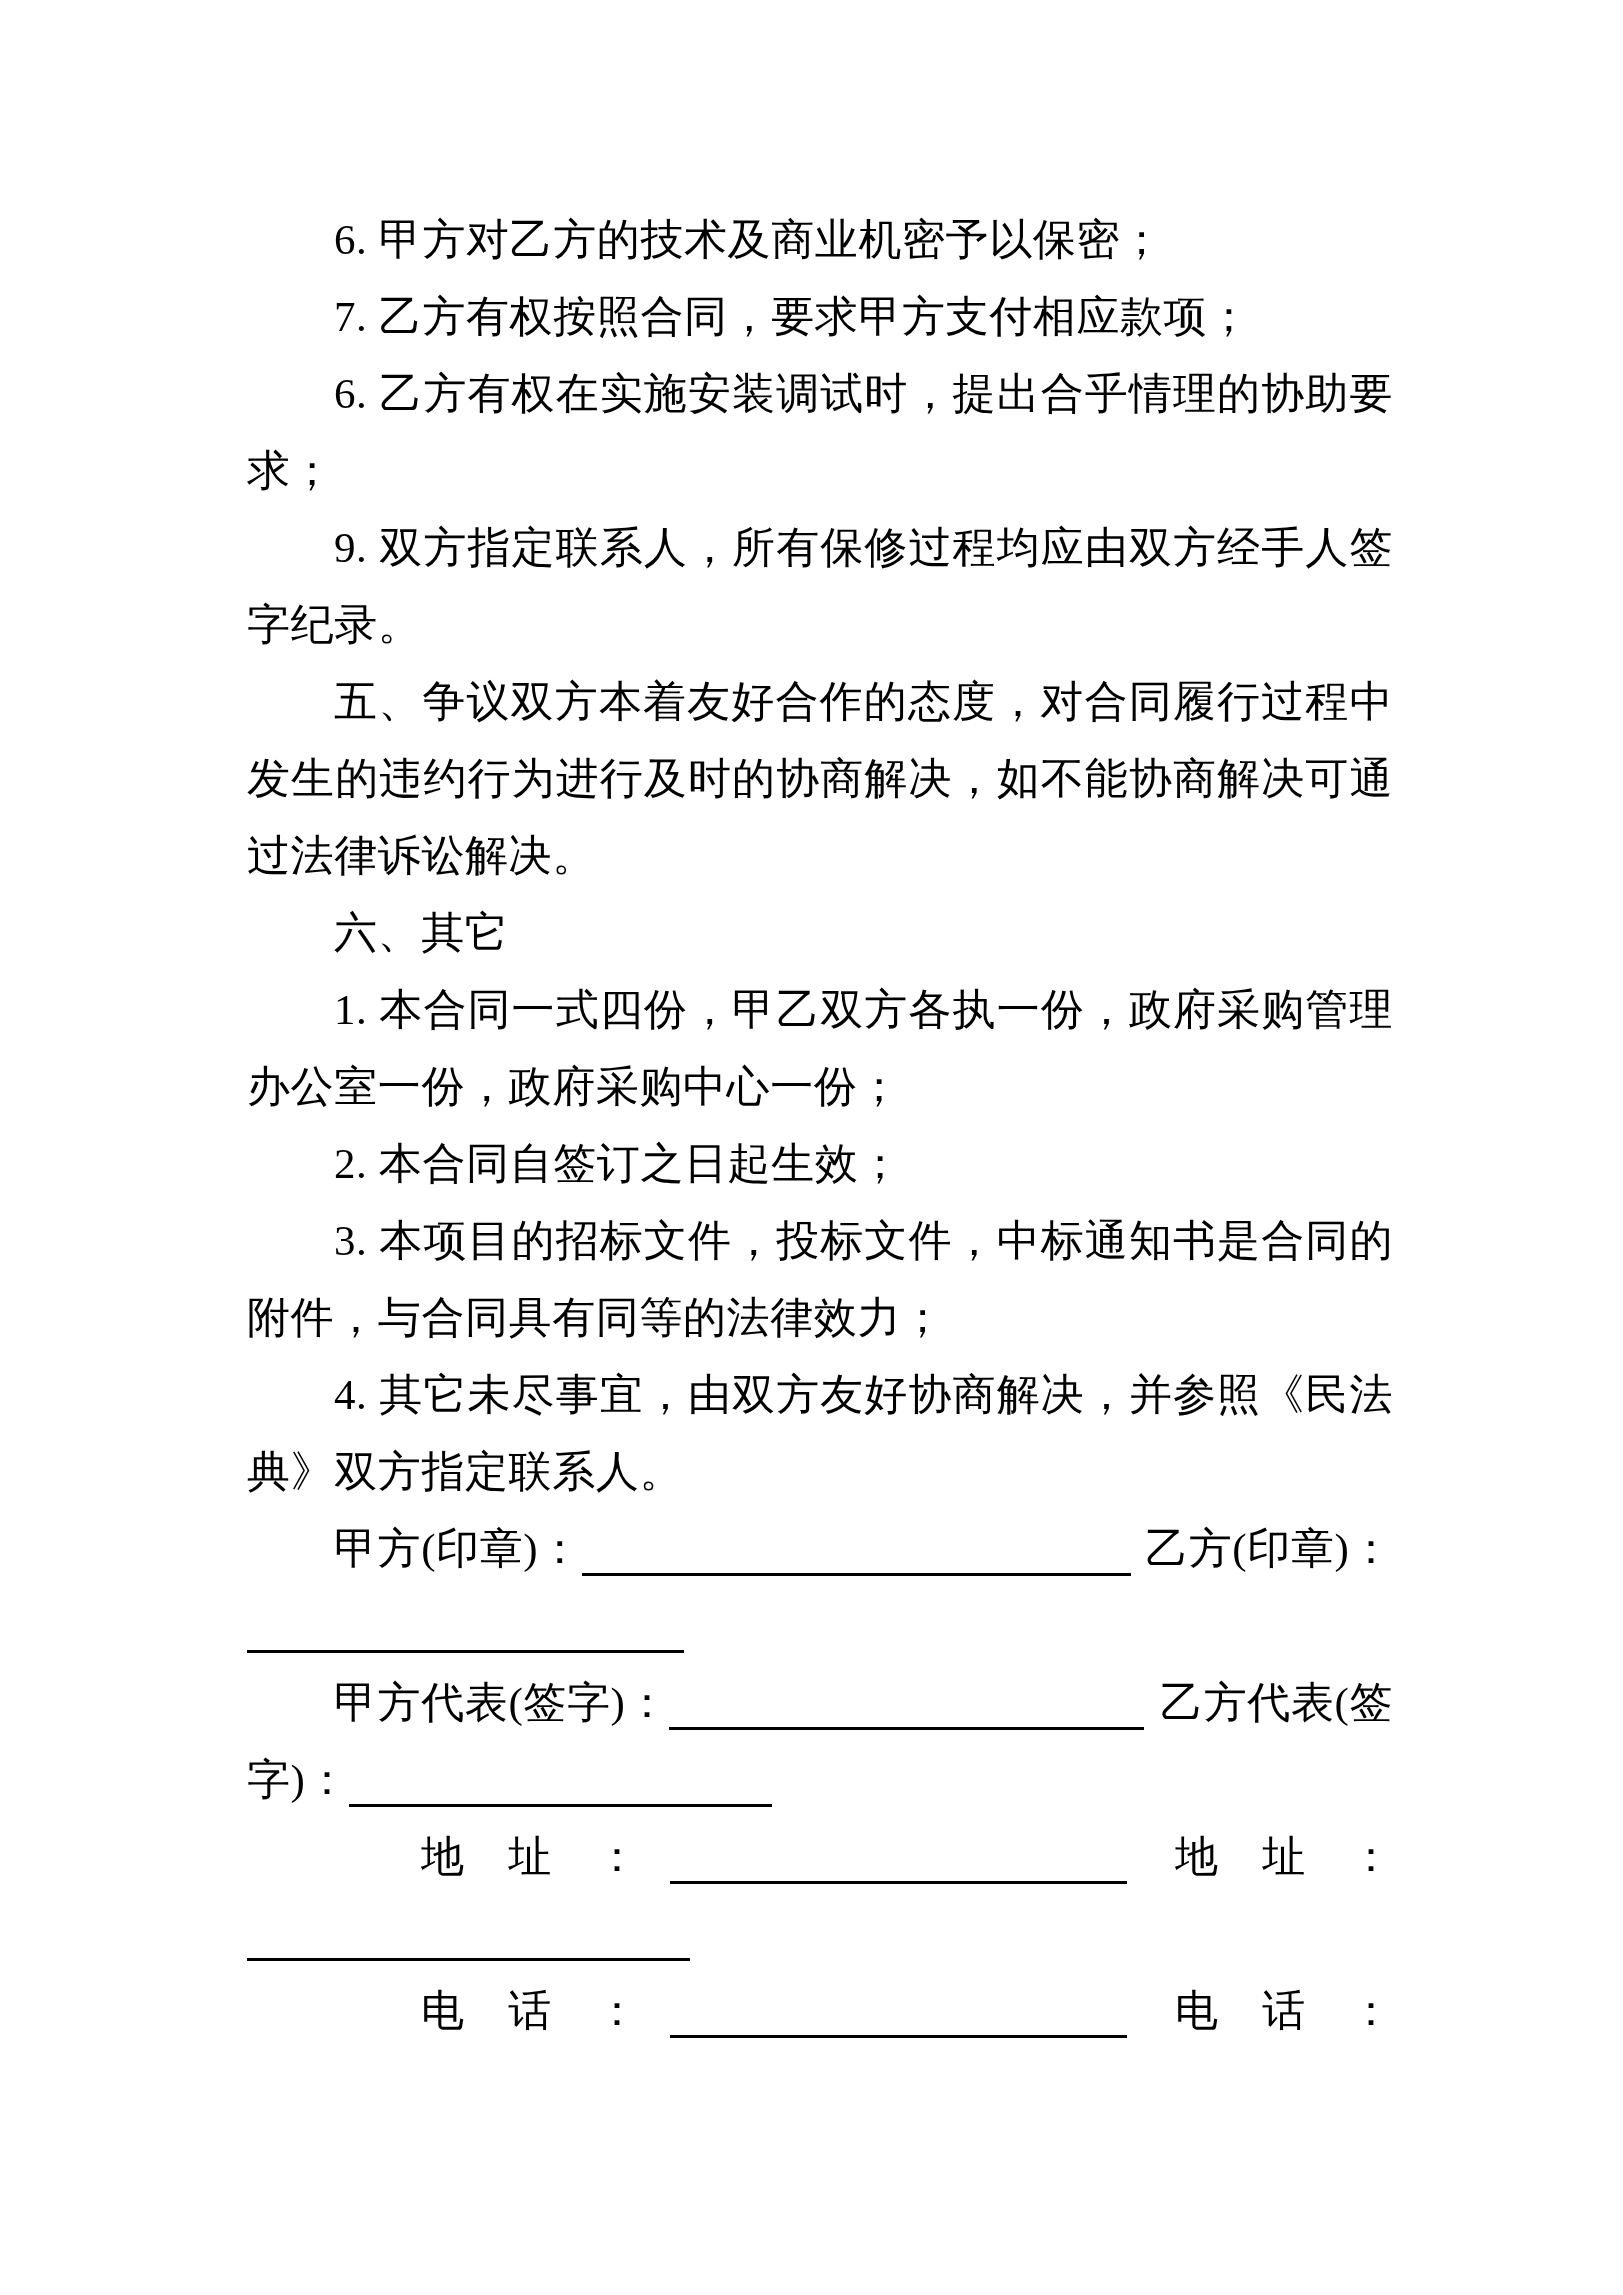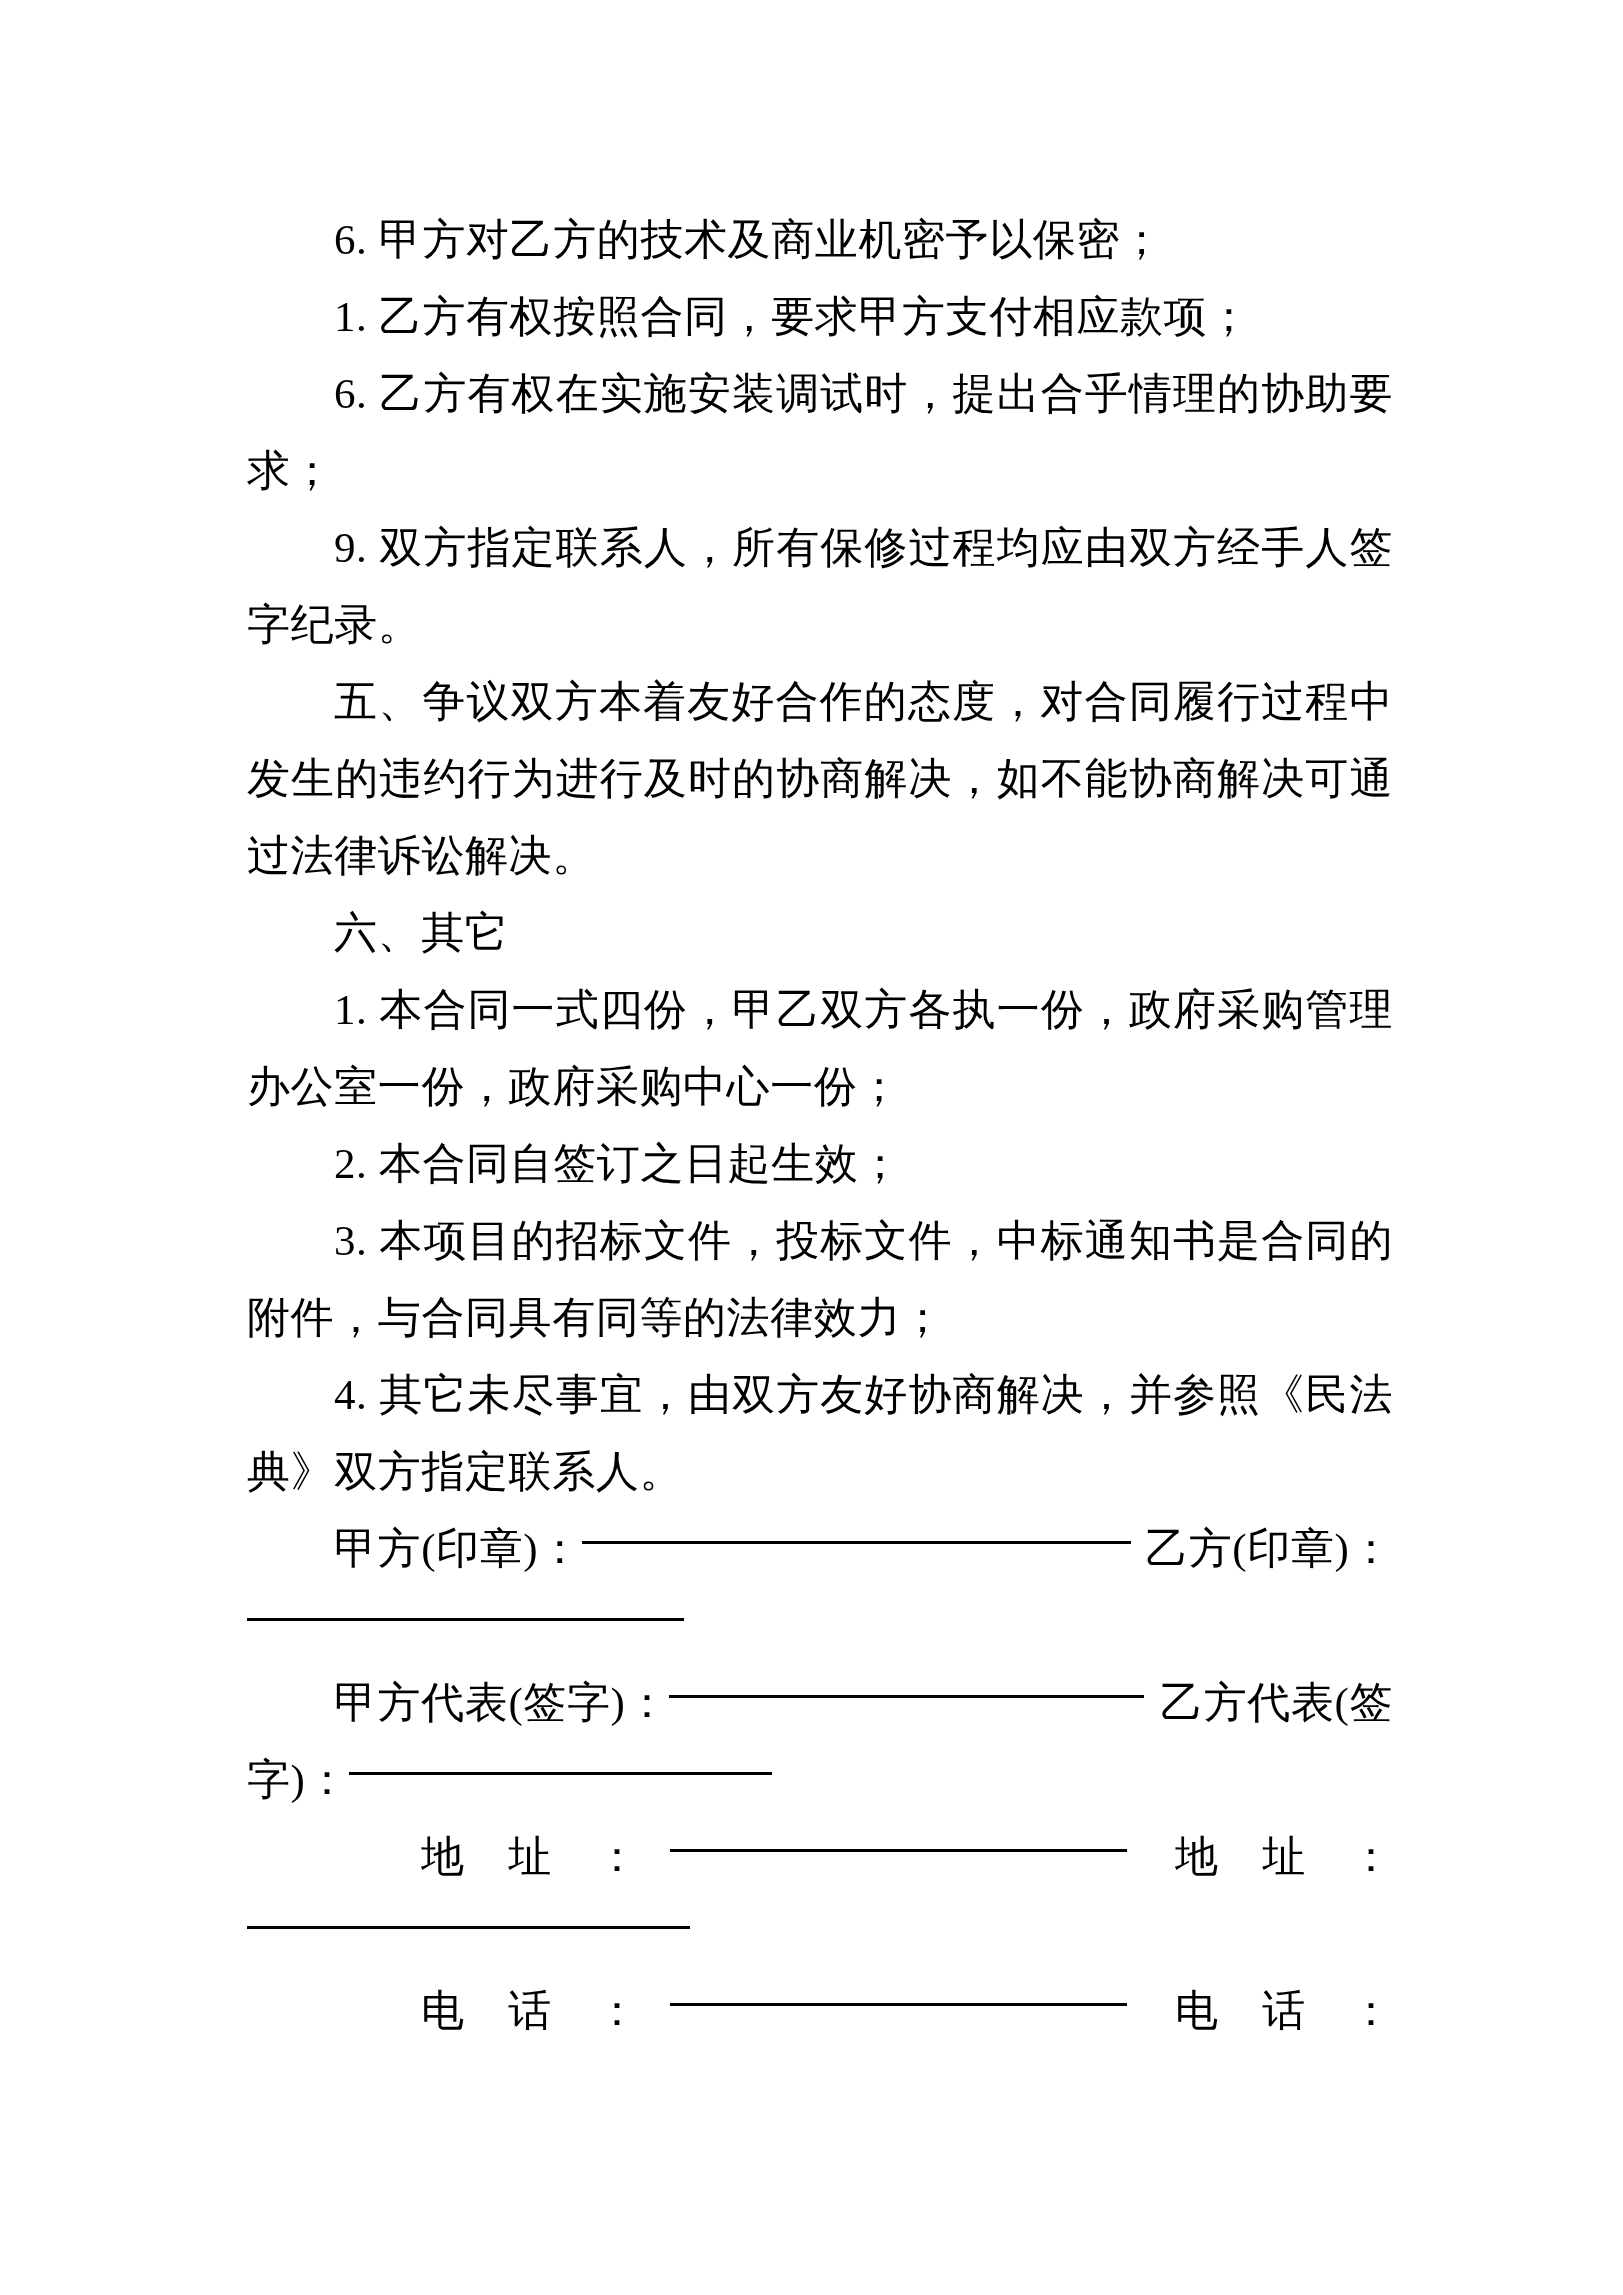--- a/index.html
+++ b/index.html
@@ -21,21 +21,21 @@
     letter-spacing: 0.6px;
   }
   .indent { text-indent: 87px; }
   .fill {
     text-align: justify;
     text-align-last: justify;
     text-justify: inter-character;
   }
   .flexline {
     display: flex;
-    align-items: center;
+    align-items: flex-end;
   }
   .flexline .lbl {
     line-height: 77px;
     white-space: pre;
     flex: 0 0 auto;
   }
   .ind2 { margin-left: 87px; }
   .ind4 { margin-left: 174px; }
   .blank {
     height: 0;
@@ -49,21 +49,21 @@
   .w780 { width: 437px; flex: 0 0 auto; }
   .w755 { width: 423px; flex: 0 0 auto; }
   .w790 { width: 443px; flex: 0 0 auto; }
 </style>
 </head>
 <body>
 
 <div class="page">
 
   <div class="line indent">6. 甲方对乙方的技术及商业机密予以保密；</div>
-  <div class="line indent">1. 乙方有权按照合同，要求甲方支付相应款项；</div>
+  <div class="line indent">7. 乙方有权按照合同，要求甲方支付相应款项；</div>
   <div class="line indent fill">6. 乙方有权在实施安装调试时，提出合乎情理的协助要</div>
   <div class="line">求；</div>
   <div class="line indent fill">9. 双方指定联系人，所有保修过程均应由双方经手人签</div>
   <div class="line">字纪录。</div>
   <div class="line indent fill">五、争议双方本着友好合作的态度，对合同履行过程中</div>
   <div class="line fill">发生的违约行为进行及时的协商解决，如不能协商解决可通</div>
   <div class="line">过法律诉讼解决。</div>
   <div class="line indent">六、其它</div>
   <div class="line indent fill">1. 本合同一式四份，甲乙双方各执一份，政府采购管理</div>
   <div class="line">办公室一份，政府采购中心一份；</div>

